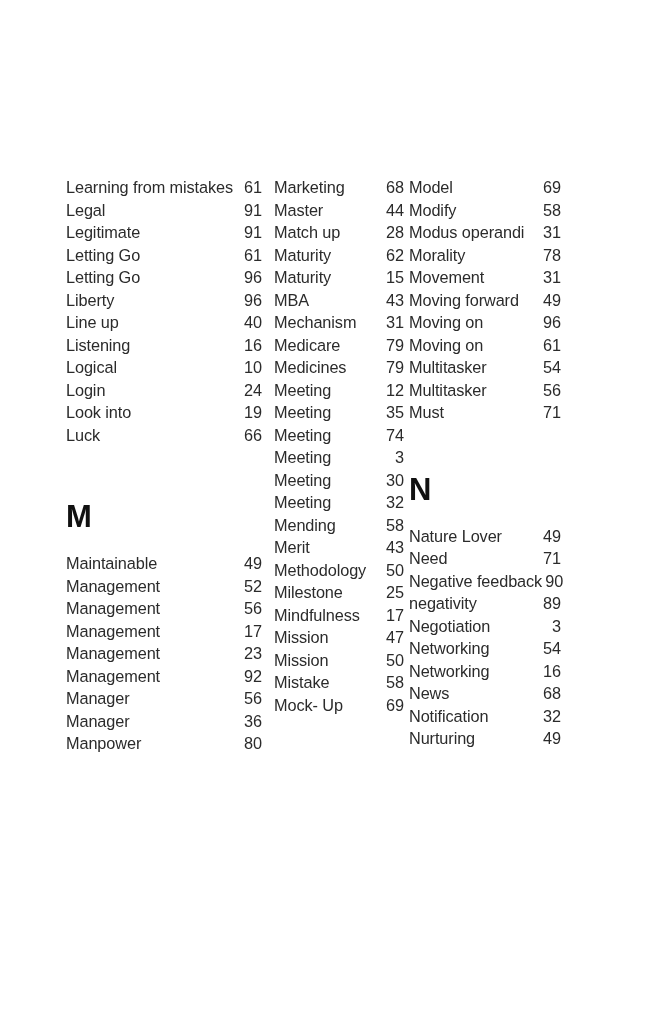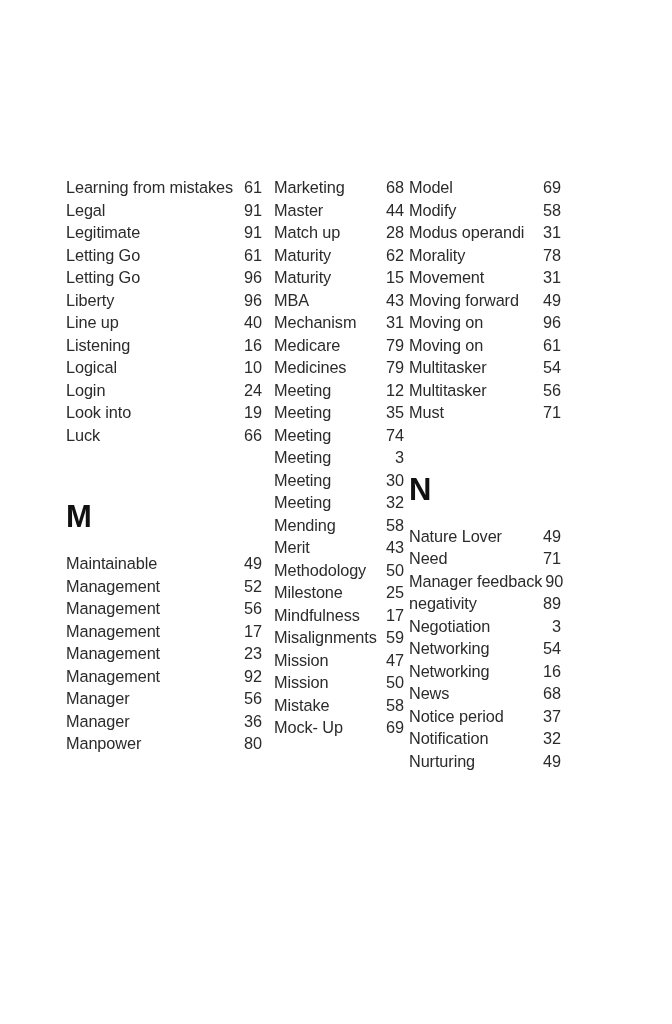--- a/index.html
+++ b/index.html
@@ -238,24 +238,20 @@
       </div>
       <div class="entry">
         <span class="term">Milestone</span>
         <span class="page-no">25</span>
       </div>
       <div class="entry">
         <span class="term">Mindfulness</span>
         <span class="page-no">17</span>
       </div>
       <div class="entry">
-        <span class="term">Misalignments</span>
-        <span class="page-no">59</span>
-      </div>
-      <div class="entry">
         <span class="term">Mission</span>
         <span class="page-no">47</span>
       </div>
       <div class="entry">
         <span class="term">Mission</span>
         <span class="page-no">50</span>
       </div>
       <div class="entry">
         <span class="term">Mistake</span>
         <span class="page-no">58</span>
@@ -315,21 +311,21 @@
       <div class="heading-gap"></div>
       <div class="entry">
         <span class="term">Nature Lover</span>
         <span class="page-no">49</span>
       </div>
       <div class="entry">
         <span class="term">Need</span>
         <span class="page-no">71</span>
       </div>
       <div class="entry">
-        <span class="term">Manager feedback</span>
+        <span class="term">Negative feedback</span>
         <span class="page-no">90</span>
       </div>
       <div class="entry">
         <span class="term">negativity</span>
         <span class="page-no">89</span>
       </div>
       <div class="entry">
         <span class="term">Negotiation</span>
         <span class="page-no">3</span>
       </div>
@@ -339,24 +335,20 @@
       </div>
       <div class="entry">
         <span class="term">Networking</span>
         <span class="page-no">16</span>
       </div>
       <div class="entry">
         <span class="term">News</span>
         <span class="page-no">68</span>
       </div>
       <div class="entry">
-        <span class="term">Notice period</span>
-        <span class="page-no">37</span>
-      </div>
-      <div class="entry">
         <span class="term">Notification</span>
         <span class="page-no">32</span>
       </div>
       <div class="entry">
         <span class="term">Nurturing</span>
         <span class="page-no">49</span>
       </div>
     </div>
 </div>
 

